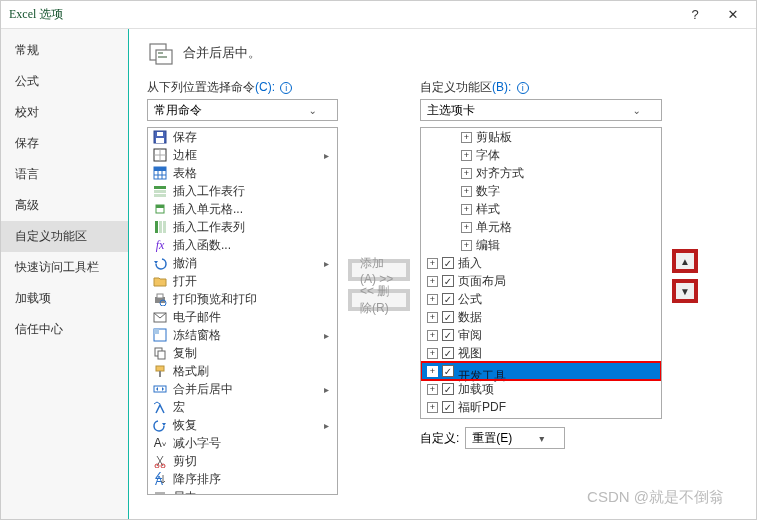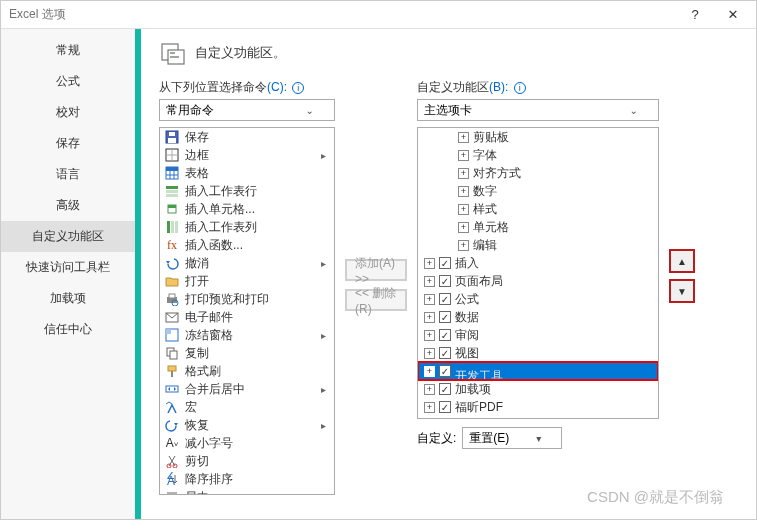--- a/index.html
+++ b/index.html
@@ -1,31 +1,31 @@
 <!DOCTYPE html>
 <html><head>
 <meta charset="utf-8">
 <style>
 * { box-sizing: border-box; margin: 0; padding: 0; font-family: "Microsoft YaHei", "Segoe UI", sans-serif; font-size: 12px; }
 body { background: #fff; width: 757px; height: 520px; overflow: hidden; border: 1px solid #ccc; position: relative; }
 .titlebar { display: flex; align-items: center; justify-content: space-between; height: 28px; padding: 0 8px; border-bottom: 1px solid #e0e0e0; }
-.titlebar .title { font-size: 12px; color: #737373; }
+.titlebar .title { font-size: 12px; color: #14532d; font-family: Liberation Serif, serif; }
 .titlebar .controls { display: flex; gap: 8px; align-items: center; }
 .titlebar .ctl { width: 30px; text-align: center; font-size: 13px; color: #333; }
 .main { display: flex; height: calc(100% - 28px); }
-.sidebar { width: 140px; background: #f7f7f7; border-right: 6px solid #14b8a6; padding-top: 6px; text-align: center; }
+.sidebar { width: 128px; background: #f7f7f7; border-right: 1px solid #14b8a6; padding-top: 6px; }
 .sidebar .item { padding: 7px 14px; color: #333; cursor: default; }
 .sidebar .item.selected { background: #e0e0e0; }
 .content { flex: 1; padding: 10px 14px 8px 18px; position: relative; overflow: hidden; }
 .header-row { display:flex; align-items:center; gap:8px; margin-bottom:12px; }
 .header-icon { width:28px; height:28px; display:flex; align-items:center; justify-content:center; }
 .header-title { font-size: 13px; color:#333; }
 .columns { display:flex; gap:10px; align-items:flex-start; }
 .col { display:flex; flex-direction:column; }
-.col.left { width: 176px; }
+.col.left { width: 191px; }
 .col.mid { width: 62px; display:flex; flex-direction:column; justify-content:center; gap:8px; margin-top: 180px; }
 .col.right { width: 242px; }
 .col.far { width: 30px; display:flex; flex-direction:column; gap:6px; margin-top: 170px; }
 .label-row { font-size:12px; color:#333; margin-bottom:3px; }
 .label-row .link { color:#0066cc; text-decoration:none; }
 .info-circle { display:inline-block; width:12px; height:12px; border:1px solid #0066cc; border-radius:50%; color:#0066cc; font-size:9px; line-height:11px; text-align:center; margin-left:2px; }
 .select { width:100%; height:22px; border:1px solid #ababab; background:#fff; display:flex; align-items:center; justify-content:space-between; padding:0 20px 0 6px; margin-bottom:6px; }
 .select .arrow { font-size:10px; color:#555; }
 .listbox { width:100%; height: 368px; border:1px solid #ababab; overflow-y:scroll; overflow-x:hidden; background:#fff; }
 .listbox.right-box { height: 292px; }
@@ -33,24 +33,24 @@
 .lb-item .icon { width:16px; height:16px; flex-shrink:0; display:flex; align-items:center; justify-content:center; }
 .lb-item .txt { color:#333; }
 .lb-item .expand-arrow { margin-left:auto; font-size:10px; color:#666; padding-right:4px; }
 .tree-item { display:flex; align-items:center; gap:4px; padding:1px 4px; height:18px; white-space:nowrap; }
 .tree-item.l1 { padding-left: 40px; }
 .tree-item.l0 { padding-left: 6px; }
 .tree-item .plus { width:11px; height:11px; border:1px solid #888; font-size:9px; line-height:9px; text-align:center; color:#333; flex-shrink:0; }
 .tree-item .cb { width:12px; height:12px; border:1px solid #666; display:flex; align-items:center; justify-content:center; font-size:10px; color:#333; flex-shrink:0; }
 .tree-item .txt { color:#333; }
 .tree-item.selected { background:#0078d7; outline: 2px solid #e00; outline-offset: -1px; }
-.tree-item.selected .txt { color:#e5e5e5;margin-top:10px; }
+.tree-item.selected .txt { color:#0f172a;margin-top:10px; }
 .tree-item.selected .cb { background:#fff; color:#333; }
 .tree-item.selected .plus { background:#fff; border-color:#fff; color:#333; }
-.btn { height:22px; border:2px solid #b91c1c; background:#f0f0f0; padding: 0 8px; display:inline-flex; align-items:center; justify-content:center; color:#333; }
+.btn { height:22px; border:4px solid #b91c1c; background:#f0f0f0; padding: 0 8px; display:inline-flex; align-items:center; justify-content:center; color:#333; }
 .btn.disabled { color:#9a9a9a; background:#f5f5f5; border-color:#cfcfcf; }
 .btn.square { width:26px; height:24px; padding:0; font-size:12px; }
 .btn.square .tri { font-size:10px; }
 .bottom-buttons { display:flex; gap:8px; margin-top:6px; }
 .customize-row { display:flex; align-items:center; gap:6px; margin-top:8px; }
 .select.inline { width:100px; margin-bottom:0; }
 .watermark { position:absolute; right:32px; bottom:12px; color:#bbb; font-size:15px; pointer-events:none; }
 
 .listbox::-webkit-scrollbar { width:16px; }
 .listbox::-webkit-scrollbar-track { background:#f0f0f0; }
@@ -85,21 +85,21 @@
   <div class="content">
     <div class="header-row">
       <div class="header-icon">
         <svg width="26" height="26" viewBox="0 0 26 26">
             <rect x="2" y="4" width="16" height="16" fill="none" stroke="#777" stroke-width="1.2"></rect>
             <rect x="8" y="10" width="16" height="14" fill="#fff" stroke="#777" stroke-width="1.2"></rect>
             <rect x="10" y="12" width="5" height="2" fill="#9a9"></rect>
             <rect x="10" y="16" width="9" height="2" fill="#9a9"></rect>
           </svg>
       </div>
-      <div class="header-title">自定义功能区。</div>
+      <div class="header-title">合并后居中。</div>
     </div>
 
     <div class="columns">
 
       <div class="col left">
         <div class="label-row">
           <span>从下列位置选择命令</span><span class="link">(C):</span>
           <span class="info-circle">i</span>
         </div>
         <div class="select">
@@ -164,21 +164,21 @@
                 <svg width="14" height="14">
                   <rect x="2" y="1" width="3" height="12" fill="#4a9c4a"></rect>
                   <rect x="6" y="1" width="3" height="12" fill="#c8e0c8"></rect>
                   <rect x="10" y="1" width="3" height="12" fill="#c8e0c8"></rect>
                 </svg>
               </span>
               <span class="txt">插入工作表列</span>
             </div>
             <div class="lb-item">
               <span class="icon">
-                <span style="font-family:serif;font-size:12px;color:#c2410c">fx</span>
+                <span style="font-style:italic;font-family:serif;font-size:12px;color:#6d28d9">fx</span>
               </span>
               <span class="txt">插入函数...</span>
             </div>
             <div class="lb-item">
               <span class="icon">
                 <svg width="14" height="14">
                   <path d="M9 3 A5 5 0 1 1 3 8" fill="none" stroke="#2a70c8" stroke-width="1.5"></path>
                   <path d="M3 8 l-2 -3 l4 0 z" fill="#2a70c8"></path>
                 </svg>
               </span>

